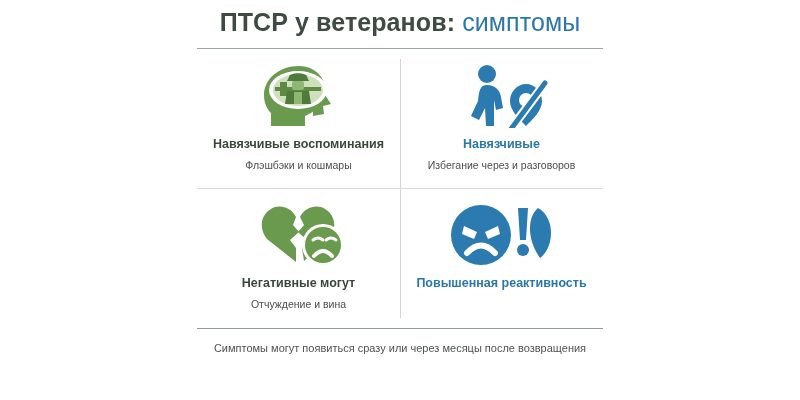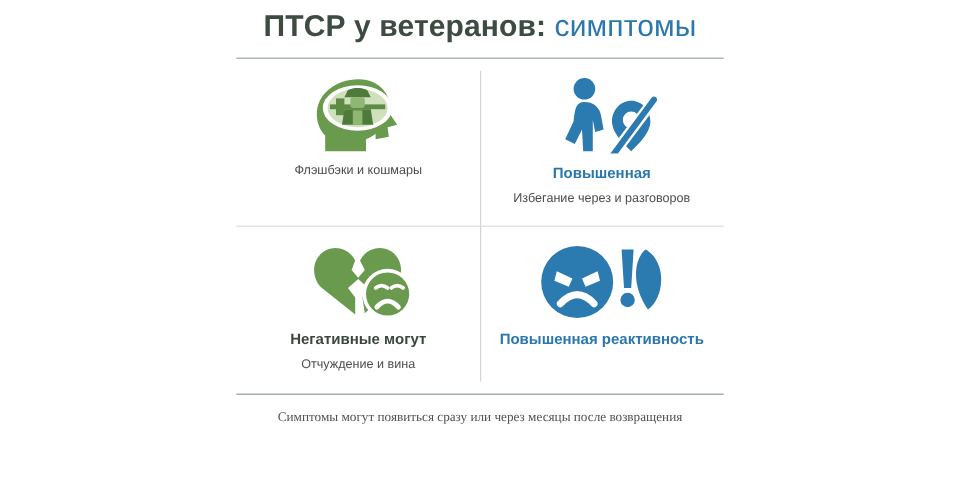--- a/index.html
+++ b/index.html
@@ -124,21 +124,20 @@
   }
 
   
   .footer {
     width: 406px;
     text-align: center;
     margin-top: 13px;
     font-size: 11px;
     color: #4e534e;
     line-height: 1.2;
-    font-family: Liberation Serif, serif;
   }
 </style>
 </head>
 <body>
 
 <div class="poster">
 
   <div class="title-area">
     <div class="title">
       <span>ПТСР у ветеранов:</span>
@@ -164,38 +163,39 @@
           <rect x="27" y="18" width="7" height="14" fill="#5d8a45"></rect>
 
           <path d="M36 13 C36 8 54 8 54 13 L56 17 L34 17 Z" fill="#4e7a3c"></path>
 
           <rect x="39" y="17" width="12" height="9" rx="2" fill="#8fb773"></rect>
 
           <path d="M34 27 L56 27 L58 40 L32 40 Z" fill="#4e7a3c"></path>
           <rect x="41" y="28" width="8" height="12" fill="#8fb773"></rect>
         </svg>
       </div>
+      <div class="cell-title green">Навязчивые воспоминания</div>
       <div class="cell-sub">Флэшбэки и кошмары</div>
     </div>
 
     <div class="cell">
       <div class="icon-wrap">
         <svg width="96" height="64" viewBox="0 0 96 64" aria-hidden="true">
 
           <circle cx="33" cy="10" r="9" fill="#2b7ab0"></circle>
           <path d="M33 21 C41 21 46 26 47 33 L49 44 L42 46 L40 36 L40 62 L32 62 L31 44 L25 56 L17 52 L24 37 C25 27 26 21 33 21 Z" fill="#2b7ab0"></path>
 
           <path d="M72 20 C81 20 88 28 88 37 C88 47 78 56 72 62 C66 56 56 47 56 37 C56 28 63 20 72 20 Z" fill="#2b7ab0"></path>
           <circle cx="72" cy="36" r="7" fill="#ffffff"></circle>
 
           <line x1="56" y1="66" x2="92" y2="18" stroke="#ffffff" stroke-width="9" stroke-linecap="round"></line>
           <line x1="57" y1="65" x2="91" y2="19" stroke="#2b7ab0" stroke-width="5" stroke-linecap="round"></line>
         </svg>
       </div>
-      <div class="cell-title blue">Повышенная</div>
+      <div class="cell-title blue">Навязчивые</div>
       <div class="cell-sub">Избегание через и разговоров</div>
     </div>
 
     <div class="cell">
       <div class="icon-wrap">
         <svg width="104" height="62" viewBox="0 0 104 62" aria-hidden="true">
 
           <path d="M49 13 C44 3 32 0 24 5 C13 11 12 26 20 35 L49 58 L49 44 L43 36 L52 28 L46 21 Z" fill="#6a9a4e"></path>
 
           <path d="M53 13 C58 3 70 0 78 5 C89 11 90 26 82 35 L57 57 L55 44 L60 36 L51 28 L57 21 Z" fill="#6a9a4e"></path>

